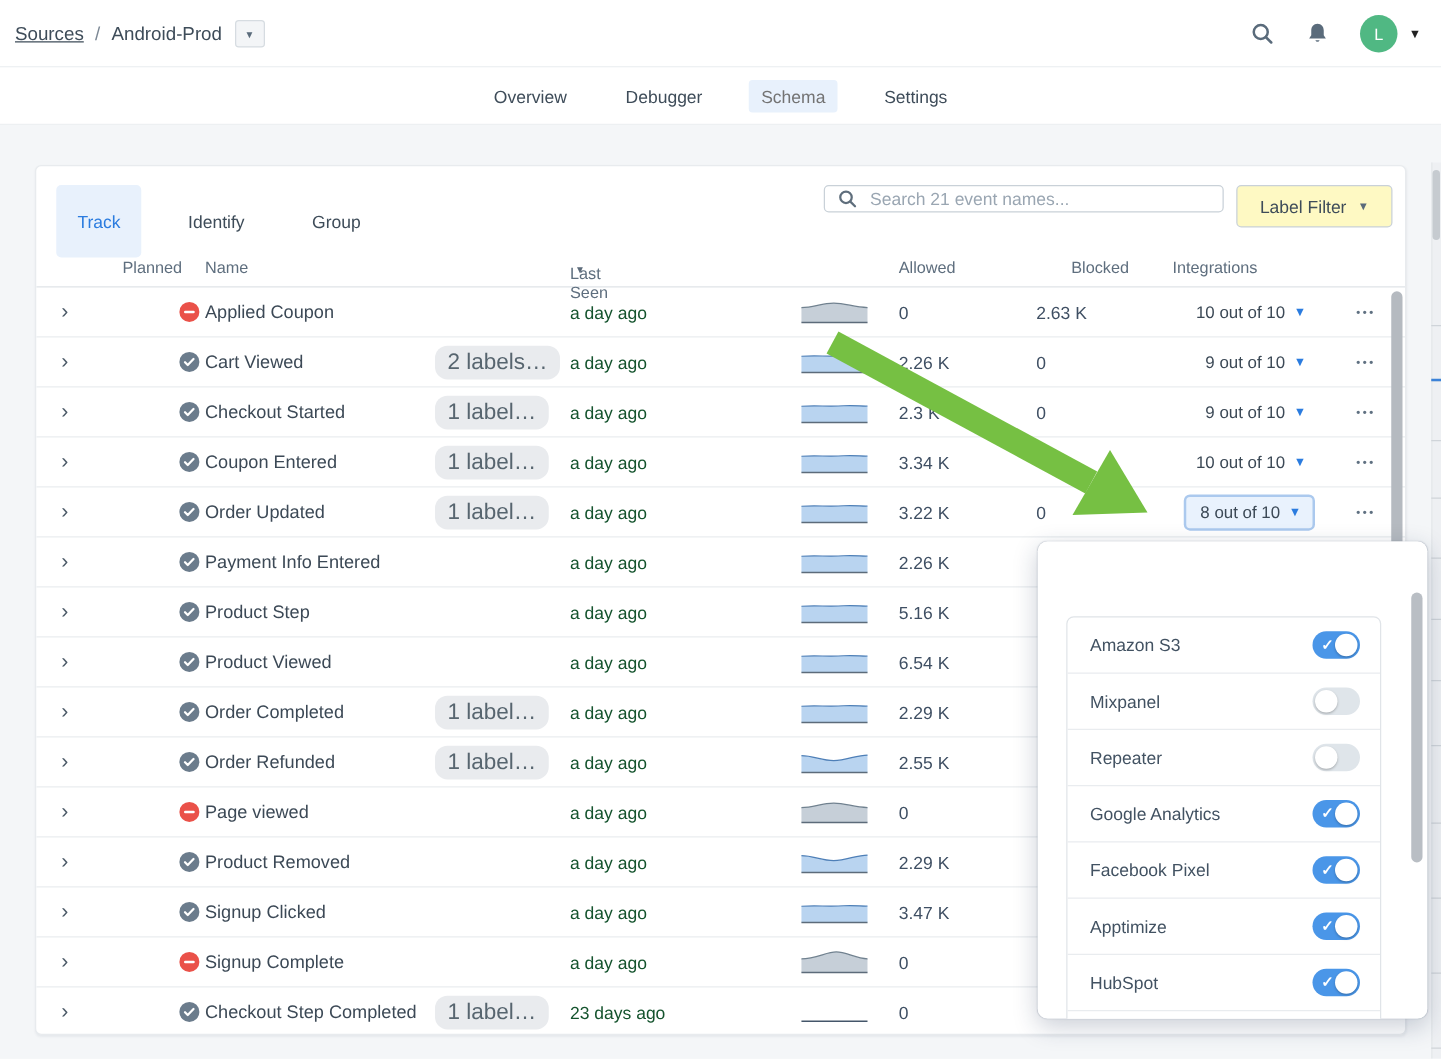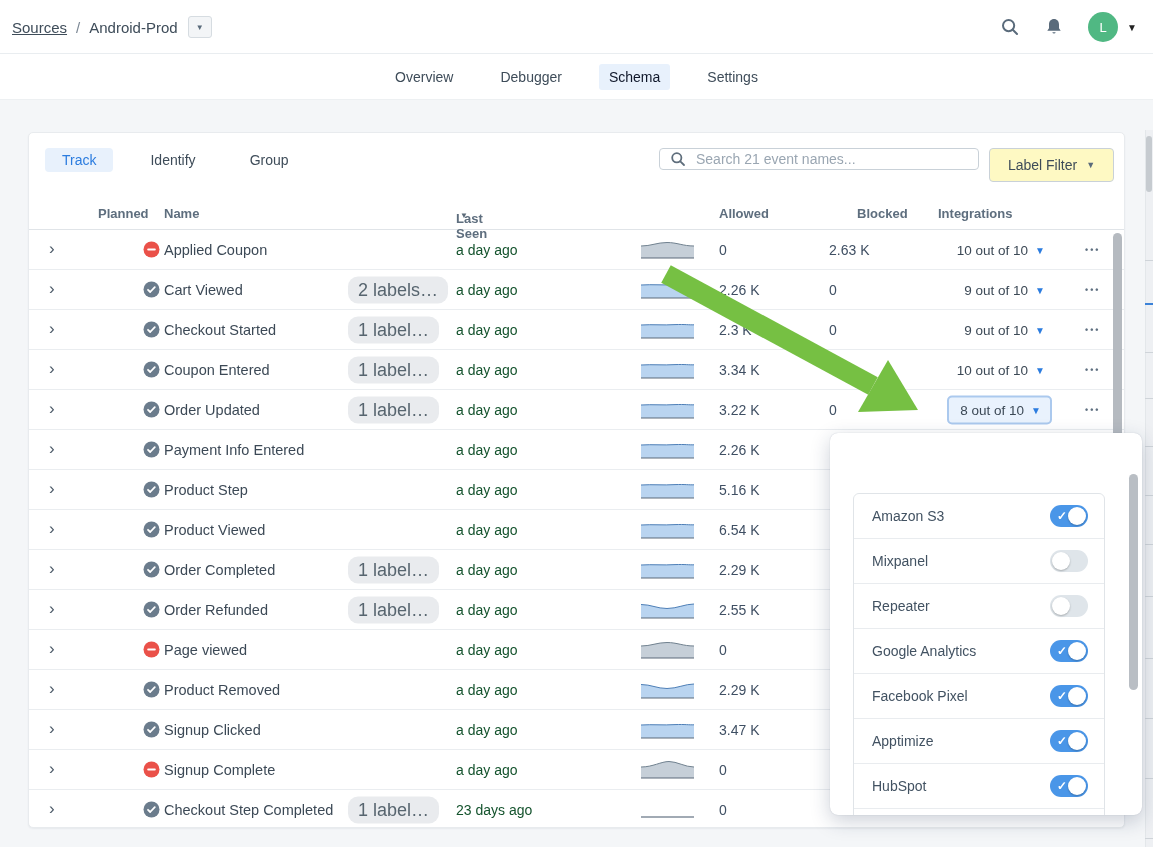--- a/index.html
+++ b/index.html
@@ -14,35 +14,35 @@
   .crumb-btn{margin-left:10px;width:22px;height:20px;background:#f3f5f7;border:1px solid #d6dce1;border-radius:3px;display:flex;align-items:center;justify-content:center;font-size:8px;color:#5a6b7b;cursor:pointer;}
   .top-icons{position:absolute;right:16px;top:0;height:54px;display:flex;align-items:center;gap:24px;}
   .icon-btn{display:flex;align-items:center;justify-content:center;cursor:pointer;}
   .avatar-wrap{display:flex;align-items:center;gap:9px;cursor:pointer;}
   .avatar{width:30px;height:30px;border-radius:50%;background:#50b883;color:#fff;font-size:13px;display:flex;align-items:center;justify-content:center;}
   .top-caret{font-size:10px;color:#222;}
 
   
   .tabbar{position:absolute;left:0;top:54px;width:100%;height:46px;background:#fff;border-bottom:1px solid #edf0f2;box-sizing:border-box;display:flex;align-items:center;justify-content:center;gap:27px;}
   .nav-tab{font-size:14px;color:#3e4c59;padding:5px 10px;border-radius:3px;cursor:pointer;}
-  .nav-tab.active{color:#0f172a;background:#e8f1fc;}
+  .nav-tab.active{color:#737373;background:#e8f1fc;}
 
   
   .card{position:absolute;left:28px;top:132px;width:1097px;height:696px;background:#fff;border:1px solid #e8ebee;border-radius:5px;box-sizing:border-box;box-shadow:0 1px 2px rgba(16,42,67,.06);overflow:hidden;}
   .type-tabs{position:absolute;left:16px;top:15px;display:flex;gap:20px;}
-  .type-tab{font-size:14px;color:#3e4c59;padding:4px 17px;border-radius:4px;cursor:pointer;}
+  .type-tab{font-size:14px;color:#3e4c59;padding:21px 17px;border-radius:4px;cursor:pointer;}
   .type-tab.active{color:#2b7cdf;background:#e8f1fc;}
   .searchbox{position:absolute;left:630px;top:15px;width:320px;height:22px;border:1px solid #c9d1d8;border-radius:4px;box-sizing:border-box;display:flex;align-items:center;padding-left:10px;gap:8px;background:#fff;}
   .searchbox input{border:none;outline:none;flex:1;font-size:14px;font-family:"Liberation Sans",sans-serif;color:#3e4c59;background:transparent;}
   .searchbox input::placeholder{color:#9aa6b2;}
   .label-filter{position:absolute;left:960px;top:15px;width:125px;height:34px;border:1px solid #c9d1d8;border-radius:4px;box-sizing:border-box;display:flex;align-items:center;justify-content:center;gap:9px;font-size:14px;color:#3e4c59;background:#fef9c3;cursor:pointer;}
   .lf-caret{font-size:9px;color:#5a6b7b;}
 
   
-  .thead{position:absolute;left:0;top:68px;width:100%;height:29px;border-bottom:1px solid #e0e4e8;box-sizing:border-box;font-size:13px;color:#5e6e7e;font-weight:bold;}
+  .thead{position:absolute;left:0;top:68px;width:100%;height:29px;border-bottom:1px solid #e0e4e8;box-sizing:border-box;font-size:13px;color:#5e6e7e;}
   .thead span{position:absolute;top:5px;}
   .th-planned{left:69px;} .th-name{left:135px;} .th-seen{left:427px;} .th-allowed{left:690px;} .th-blocked{left:828px;text-align:center;} .th-integ{left:909px;}
   .th-caret{font-size:8px;color:#5c6b7a;margin-left:4px;}
   .rows{position:absolute;left:0;top:97px;width:100%;}
   .row{position:relative;height:40px;border-bottom:1px solid #eaedf0;box-sizing:border-box;}
   .chev{position:absolute;left:20px;top:50%;transform:translateY(-54%);font-size:17px;color:#4c5a68;cursor:pointer;}
   .picon{position:absolute;left:114px;top:11px;}
   .rname{position:absolute;left:135px;top:50%;transform:translateY(-50%);font-size:14.5px;color:#3c4956;}
   .pill{position:absolute;left:319px;top:50%;transform:translateY(-50%);background:#e9ebee;border-radius:10px;padding:3px 10px;font-size:18px;color:#57656f;cursor:pointer;}
   .seen{position:absolute;left:427px;top:50%;transform:translateY(-50%);font-size:14px;color:#14532d;}

